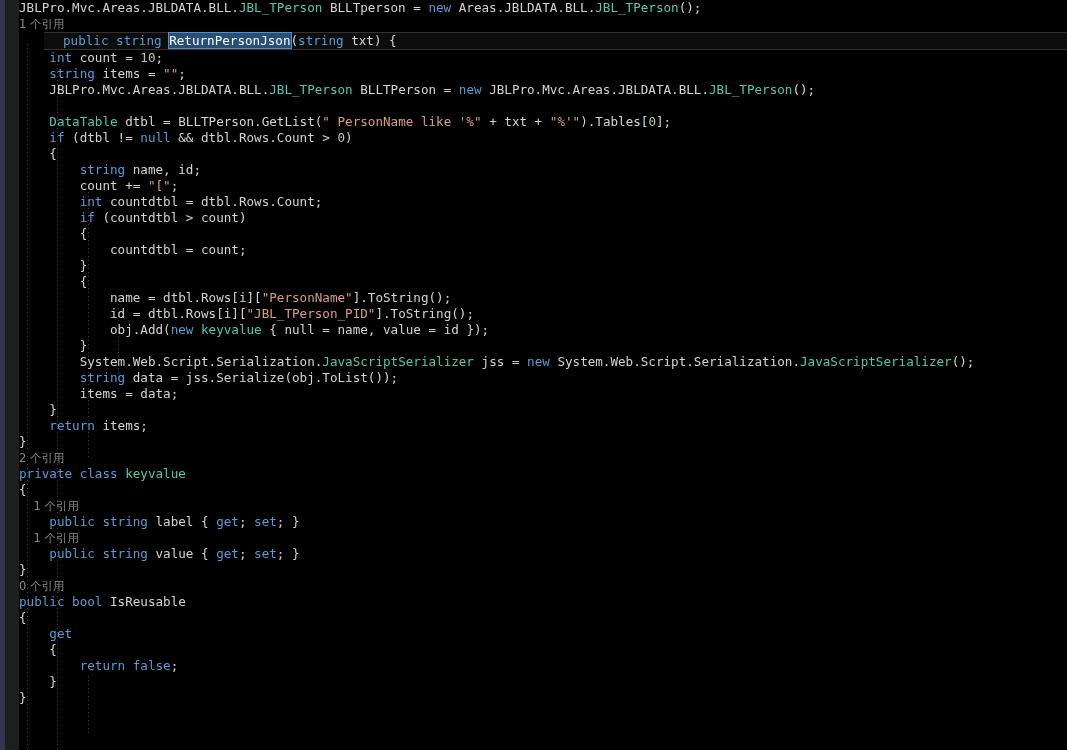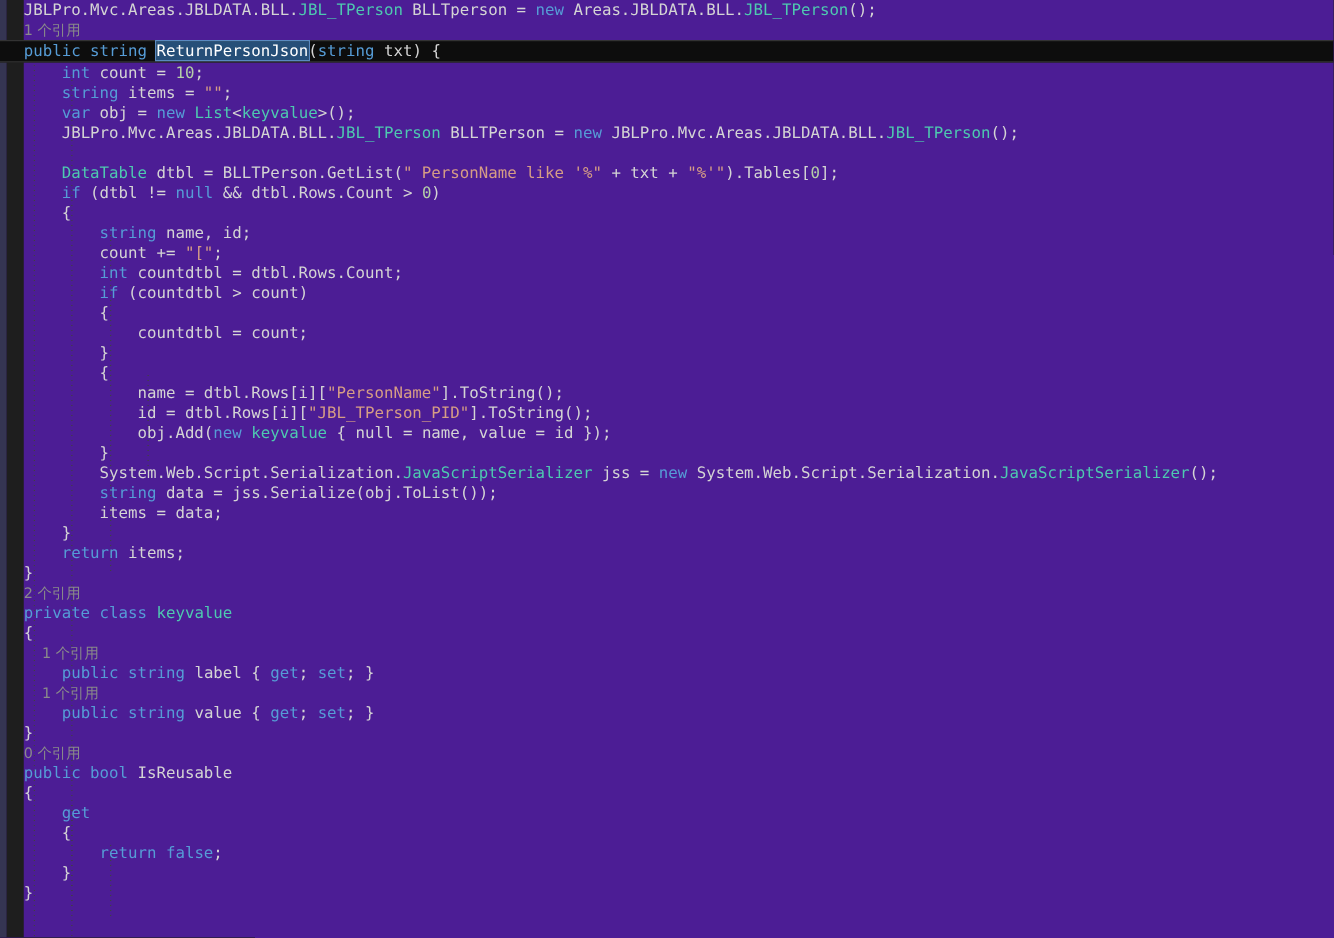--- a/index.html
+++ b/index.html
@@ -12,21 +12,21 @@
     height: 750px;
     overflow: hidden;
     font-family: "DejaVu Sans Mono", "Liberation Mono", monospace;
   }
 
   
   #editor {
     position: relative;
     width: 1067px;
     height: 750px;
-    background: #4c1d95;
+    background: #000000;
     color: #d4d4d4;
     font-size: 12.6px;
     line-height: 16px;
     overflow: hidden;
   }
 
   
   #change-margin {
     position: absolute;
     left: 0; top: 0;
@@ -64,20 +64,21 @@
     box-sizing: border-box;
   }
 
   
   .line.current {
     background: #0d0d0d;
     border-top: 1px solid #333333;
     border-bottom: 1px solid #333333;
     height: 18px;
     line-height: 16px;
+    margin-left: 44px;
   }
 
   
   .line.codelens {
     color: #8a8a8a;
     font-family: "DejaVu Sans", "Liberation Sans", sans-serif;
     font-size: 11.5px;
   }
 
   
@@ -116,21 +117,20 @@
       <div class="guide" style="left: 57px; top: 644px; height: 106px;"></div>
       <div class="guide" style="left: 88px; top: 676px; height: 58px;"></div>
     </div>
 
   <div id="code">
       <div class="line"><span class="pl">JBLPro.Mvc.Areas.JBLDATA.BLL.</span><span class="ty">JBL_TPerson</span><span class="pl"> BLLTperson = </span><span class="k">new</span><span class="pl"> Areas.JBLDATA.BLL.</span><span class="ty">JBL_TPerson</span><span class="pl">();</span></div>
       <div class="line codelens"><span>1 个引用</span></div>
       <div class="line current"><span class="k">public</span><span class="pl"> </span><span class="k">string</span><span class="pl"> </span><span class="sel">ReturnPersonJson</span><span class="pl">(</span><span class="k">string</span><span class="pl"> txt) {</span></div>
       <div class="line"><span>    </span><span class="k">int</span><span class="pl"> count = </span><span class="num">10</span><span class="pl">;</span></div>
       <div class="line"><span>    </span><span class="k">string</span><span class="pl"> items = </span><span class="st">""</span><span class="pl">;</span></div>
-      <div class="line"><span>    </span><span class="k">var</span><span class="pl"> obj = </span><span class="k">new</span><span class="pl"> </span><span class="ty">List</span><span class="pl">&lt;</span><span class="ty">keyvalue</span><span class="pl">&gt;();</span></div>
       <div class="line"><span>    </span><span class="pl">JBLPro.Mvc.Areas.JBLDATA.BLL.</span><span class="ty">JBL_TPerson</span><span class="pl"> BLLTPerson = </span><span class="k">new</span><span class="pl"> JBLPro.Mvc.Areas.JBLDATA.BLL.</span><span class="ty">JBL_TPerson</span><span class="pl">();</span></div>
       <div class="line"><span>    </span>&nbsp;</div>
       <div class="line"><span>    </span><span class="ty">DataTable</span><span class="pl"> dtbl = BLLTPerson.GetList(</span><span class="st">" PersonName like '%"</span><span class="pl"> + txt + </span><span class="st">"%'"</span><span class="pl">).Tables[</span><span class="num">0</span><span class="pl">];</span></div>
       <div class="line"><span>    </span><span class="k">if</span><span class="pl"> (dtbl != </span><span class="k">null</span><span class="pl"> &amp;&amp; dtbl.Rows.Count &gt; </span><span class="num">0</span><span class="pl">)</span></div>
       <div class="line"><span>    </span><span class="pl">{</span></div>
       <div class="line"><span>        </span><span class="k">string</span><span class="pl"> name, id;</span></div>
       <div class="line"><span>        </span><span class="pl">count += </span><span class="st">"["</span><span class="pl">;</span></div>
       <div class="line"><span>        </span><span class="k">int</span><span class="pl"> countdtbl = dtbl.Rows.Count;</span></div>
       <div class="line"><span>        </span><span class="k">if</span><span class="pl"> (countdtbl &gt; count)</span></div>
       <div class="line"><span>        </span><span class="pl">{</span></div>

